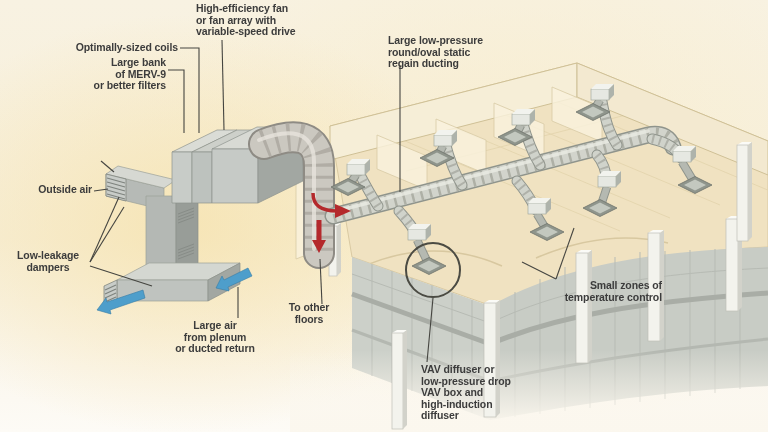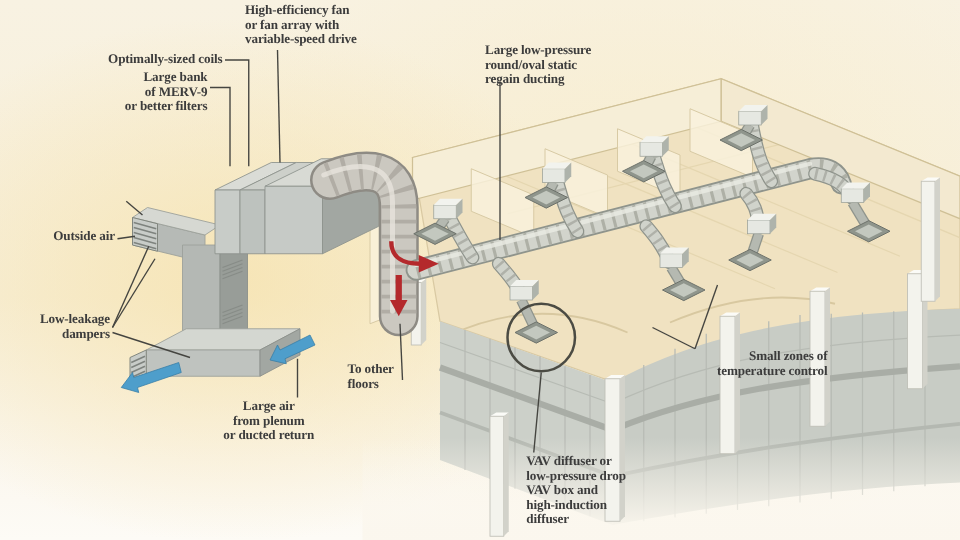--- a/index.html
+++ b/index.html
@@ -1,18 +1,18 @@
 <!DOCTYPE html>
 <html><head>
 <meta charset="utf-8">
 <style>
   html,body{margin:0;padding:0;}
   .stage{
     position:relative;width:768px;height:432px;overflow:hidden;
-    font-family:Liberation Serif, serif;
+    font-family:Liberation Sans, sans-serif;
     background:
       radial-gradient(ellipse 420px 300px at 24% 52%, rgba(246,227,176,.85), rgba(246,227,176,0) 70%),
       radial-gradient(ellipse 520px 380px at 66% 40%, rgba(248,236,203,.70), rgba(248,236,203,0) 72%),
       linear-gradient(180deg,#f8f2e2 0%,#f7efd9 55%,#fbf7ee 85%,#fdfbf6 100%);
   }
   .stage svg{position:absolute;left:0;top:0;}
   .lbl{
     position:absolute;
     font-size:10.5px;font-weight:bold;line-height:11.5px;
     color:#3c3c3c;white-space:pre-line;letter-spacing:-0.1px;
@@ -363,26 +363,26 @@
 </svg>
 
 <div class="lbl" style="left:196px;top:3px;width:130px;text-align:left">High-efficiency fan
 or fan array with
 variable-speed drive</div>
 <div class="lbl" style="left:58px;top:42px;width:120px;text-align:right">Optimally-sized coils</div>
 <div class="lbl" style="left:66px;top:57px;width:100px;text-align:right">Large bank
 of MERV-9
 or better filters</div>
 <div class="lbl" style="left:12px;top:184px;width:80px;text-align:right">Outside air</div>
-<div class="lbl" style="left:8px;top:250px;width:80px;text-align:right">Low-leakage
+<div class="lbl" style="left:8px;top:250px;width:80px;text-align:center">Low-leakage
 dampers</div>
 <div class="lbl" style="left:150px;top:320px;width:130px;text-align:center">Large air
 from plenum
 or ducted return</div>
-<div class="lbl" style="left:278px;top:290px;width:62px;">To other
+<div class="lbl" style="left:278px;top:302px;width:62px;text-align:center">To other
 floors</div>
 <div class="lbl" style="left:388px;top:35px;width:125px;text-align:left">Large low-pressure
 round/oval static
 regain ducting</div>
 <div class="lbl" style="left:527px;top:280px;width:135px;text-align:right">Small zones of
 temperature control</div>
 <div class="lbl" style="left:421px;top:364px;width:115px;text-align:left">VAV diffuser or
 low-pressure drop
 VAV box and
 high-induction

